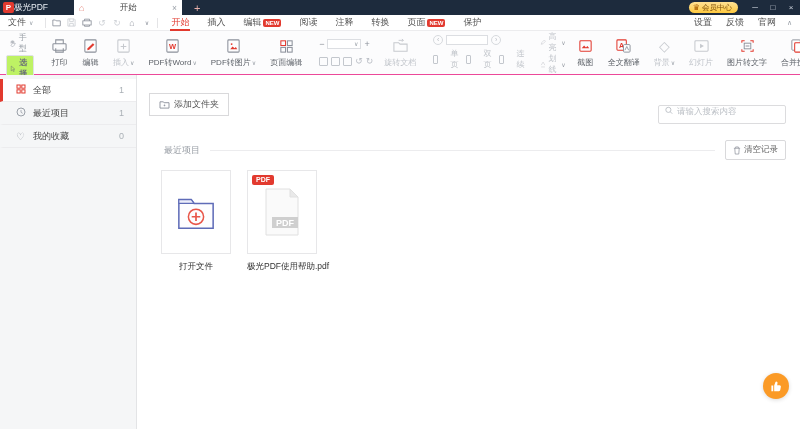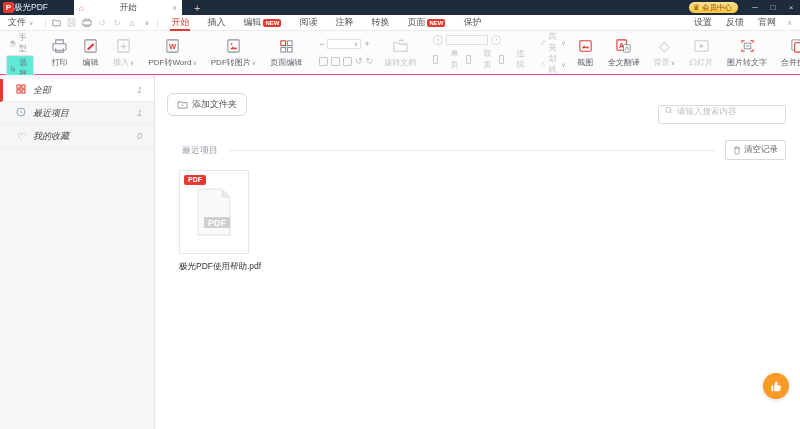--- a/index.html
+++ b/index.html
@@ -43,52 +43,52 @@
   .mright { margin-left:auto; display:flex; align-items:center; }
   .mlink { padding:0 7px; cursor:pointer; }
   .collapse { padding:0 8px 0 4px; color:#9aa0a8; cursor:pointer; font-size:7px; }
 
   
   .toolbar { height:44px; background:#fcfcfd; border-bottom:1px solid #ec4899;
     display:flex; align-items:stretch; padding:0 2px; }
   .tsep { width:1px; background:#e8e8ea; margin:7px 3px; }
   .tools2 { display:flex; flex-direction:column; justify-content:space-evenly; padding:0 4px; }
   .trow { display:flex; align-items:center; gap:3px; font-size:8px; color:#9aa0a8; padding:1px 3px; border-radius:2px; cursor:pointer; }
-  .trow.sel { border:1px solid #dfe1e5; background:#5eead4; color:#6b7078; }
+  .trow.sel { border:1px solid #dfe1e5; background:#bef264; color:#6b7078;font-weight:bold; }
   .btnlg { display:flex; flex-direction:column; align-items:center; justify-content:center;
     gap:3px; padding:0 7px; font-size:8px; color:#5a5f66; cursor:pointer; }
   .btnlg.dis { color:#bfc3c9; }
   .btnlg .lbl { white-space:nowrap; display:flex; align-items:center; gap:1px; } .ic-gray { color:#8b909a; } .ic-dis { color:#c6c9ce; }
   .col2 { display:flex; flex-direction:column; justify-content:space-evenly; padding:0 4px; }
   .zrow { display:flex; align-items:center; gap:3px; font-size:9px; color:#8b909a; }
   .zbox { width:34px; height:10px; border:1px solid #dcdee2; background:#fff; font-size:7px;
     display:flex; align-items:center; justify-content:flex-end; padding:0 2px; color:#9aa0a8; }
   .mini { width:9px; height:9px; border:1px solid #c3c7cd; border-radius:1px; display:inline-block; }
   .rot { font-size:9px; color:#b9bdc4; cursor:pointer; }
   .pgbox { width:42px; height:10px; border:1px solid #dcdee2; background:#fff; }
   .circ { width:10px; height:10px; border:1px solid #d7dade; border-radius:50%; color:#b9bdc4;
     font-size:7px; display:flex; align-items:center; justify-content:center; cursor:pointer; }
   .pmini { display:flex; align-items:center; gap:12px; font-size:8px; color:#bfc3c9; cursor:pointer; }
   .pmini .mini { width:7px; height:9px; }
   .annrow { display:flex; align-items:center; gap:2px; font-size:8px; color:#bfc3c9; cursor:pointer; }
 
   
   .content { display:flex; height:354px; }
-  .sidebar { width:155px; background:#f5f6f7; border-right:1px solid #e3e4e6; padding-top:4px;font-style:italic; }
+  .sidebar { width:137px; background:#f5f6f7; border-right:1px solid #e3e4e6; padding-top:4px; }
   .sitem { height:23px; display:flex; align-items:center; gap:7px; padding:0 12px;
     font-size:9px; color:#444; border-bottom:1px solid #ececee; cursor:pointer; border-left:3px solid transparent; }
   .sitem.active { background:#fff; border-left:3px solid #e23a2f; }
   .scount { margin-left:auto; color:#aab0b6; }
   .sico { width:11px; text-align:center; color:#9aa0a8; font-size:10px; }
   .sitem.active .sico { color:#e23a2f; }
 
   .main { flex:1; background:#fff; position:relative; padding:10px 14px 0 12px; }
   .mtop { display:flex; align-items:center; }
   .addfolder { display:inline-flex; align-items:center; gap:4px; border:1px solid #d9d9db;
-    border-radius:6px; background:#fff; padding:4px 9px; font-size:9px; color:#555; cursor:pointer; }
+    border-radius:0; background:#fff; padding:4px 9px; font-size:9px; color:#555; cursor:pointer; }
   .search { margin-left:auto; width:128px; height:19px; border:1px solid #dcdcde; border-radius:2px;
     display:flex; align-items:flex-start; gap:4px; padding:0 6px; background:#fff;margin-top:20px; }
   .search input { border:none; outline:none; width:100%; font-size:8.5px; color:#444;
     font-family:"Liberation Sans", sans-serif; }
   .search input::placeholder { color:#bcc0c6; }
   .sectrow { display:flex; align-items:center; margin:16px 0 0 15px; }
   .secttl { font-size:9px; color:#999ea5; white-space:nowrap; }
   .sectline { flex:1; height:1px; background:#ececee; margin:0 10px; }
   .clearbtn { display:inline-flex; align-items:center; gap:3px; border:1px solid #d9d9db;
     border-radius:2px; background:#fff; padding:3px 7px; font-size:8.5px; color:#666; cursor:pointer; }
@@ -444,20 +444,31 @@
         <svg width="8" height="9" viewBox="0 0 9 10">
             <path d="M1 2.5h7 M3 2.5V1h3v1.5 M2 2.5l.5 6.5h4l.5-6.5" fill="none" stroke="#8b909a" stroke-width=".8"></path>
           </svg>
         <span>清空记录</span>
       </button>
     </div>
 
     <div class="cards">
       <div class="card">
         <div class="cardbox">
+          <svg width="42" height="40" viewBox="0 0 44 42">
+            <path d="M4 8h13l3 4h20v26H4z" fill="#fdfdff" stroke="#5f6cb8" stroke-width="1.6"></path>
+            <path d="M4 8h13l3 4h-16z" fill="#eceefb" stroke="#5f6cb8" stroke-width="1.2"></path>
+            <circle cx="22" cy="26" r="8" fill="none" stroke="#e8564a" stroke-width="1.6"></circle>
+            <path d="M22 21.5v9 M17.5 26h9" stroke="#e8564a" stroke-width="1.8"></path>
+          </svg>
+        </div>
+        <div class="cardlbl">打开文件</div>
+      </div>
+      <div class="card">
+        <div class="cardbox">
           <span class="pdfbadge">PDF</span>
           <svg width="40" height="50" viewBox="0 0 40 50">
             <path d="M4 2h24l8 8v38H4z" fill="#fafafa" stroke="#e0e0e0"></path>
             <path d="M28 2v8h8z" fill="#e9e9e9" stroke="#e0e0e0"></path>
             <rect x="10" y="30" width="26" height="11" fill="#cfcfcf"></rect>
             <text x="23" y="39" font-size="9" font-weight="bold" fill="#fff" text-anchor="middle" font-family="Liberation Sans, sans-serif">PDF</text>
           </svg>
         </div>
         <div class="cardlbl">极光PDF使用帮助.pdf</div>
       </div>

